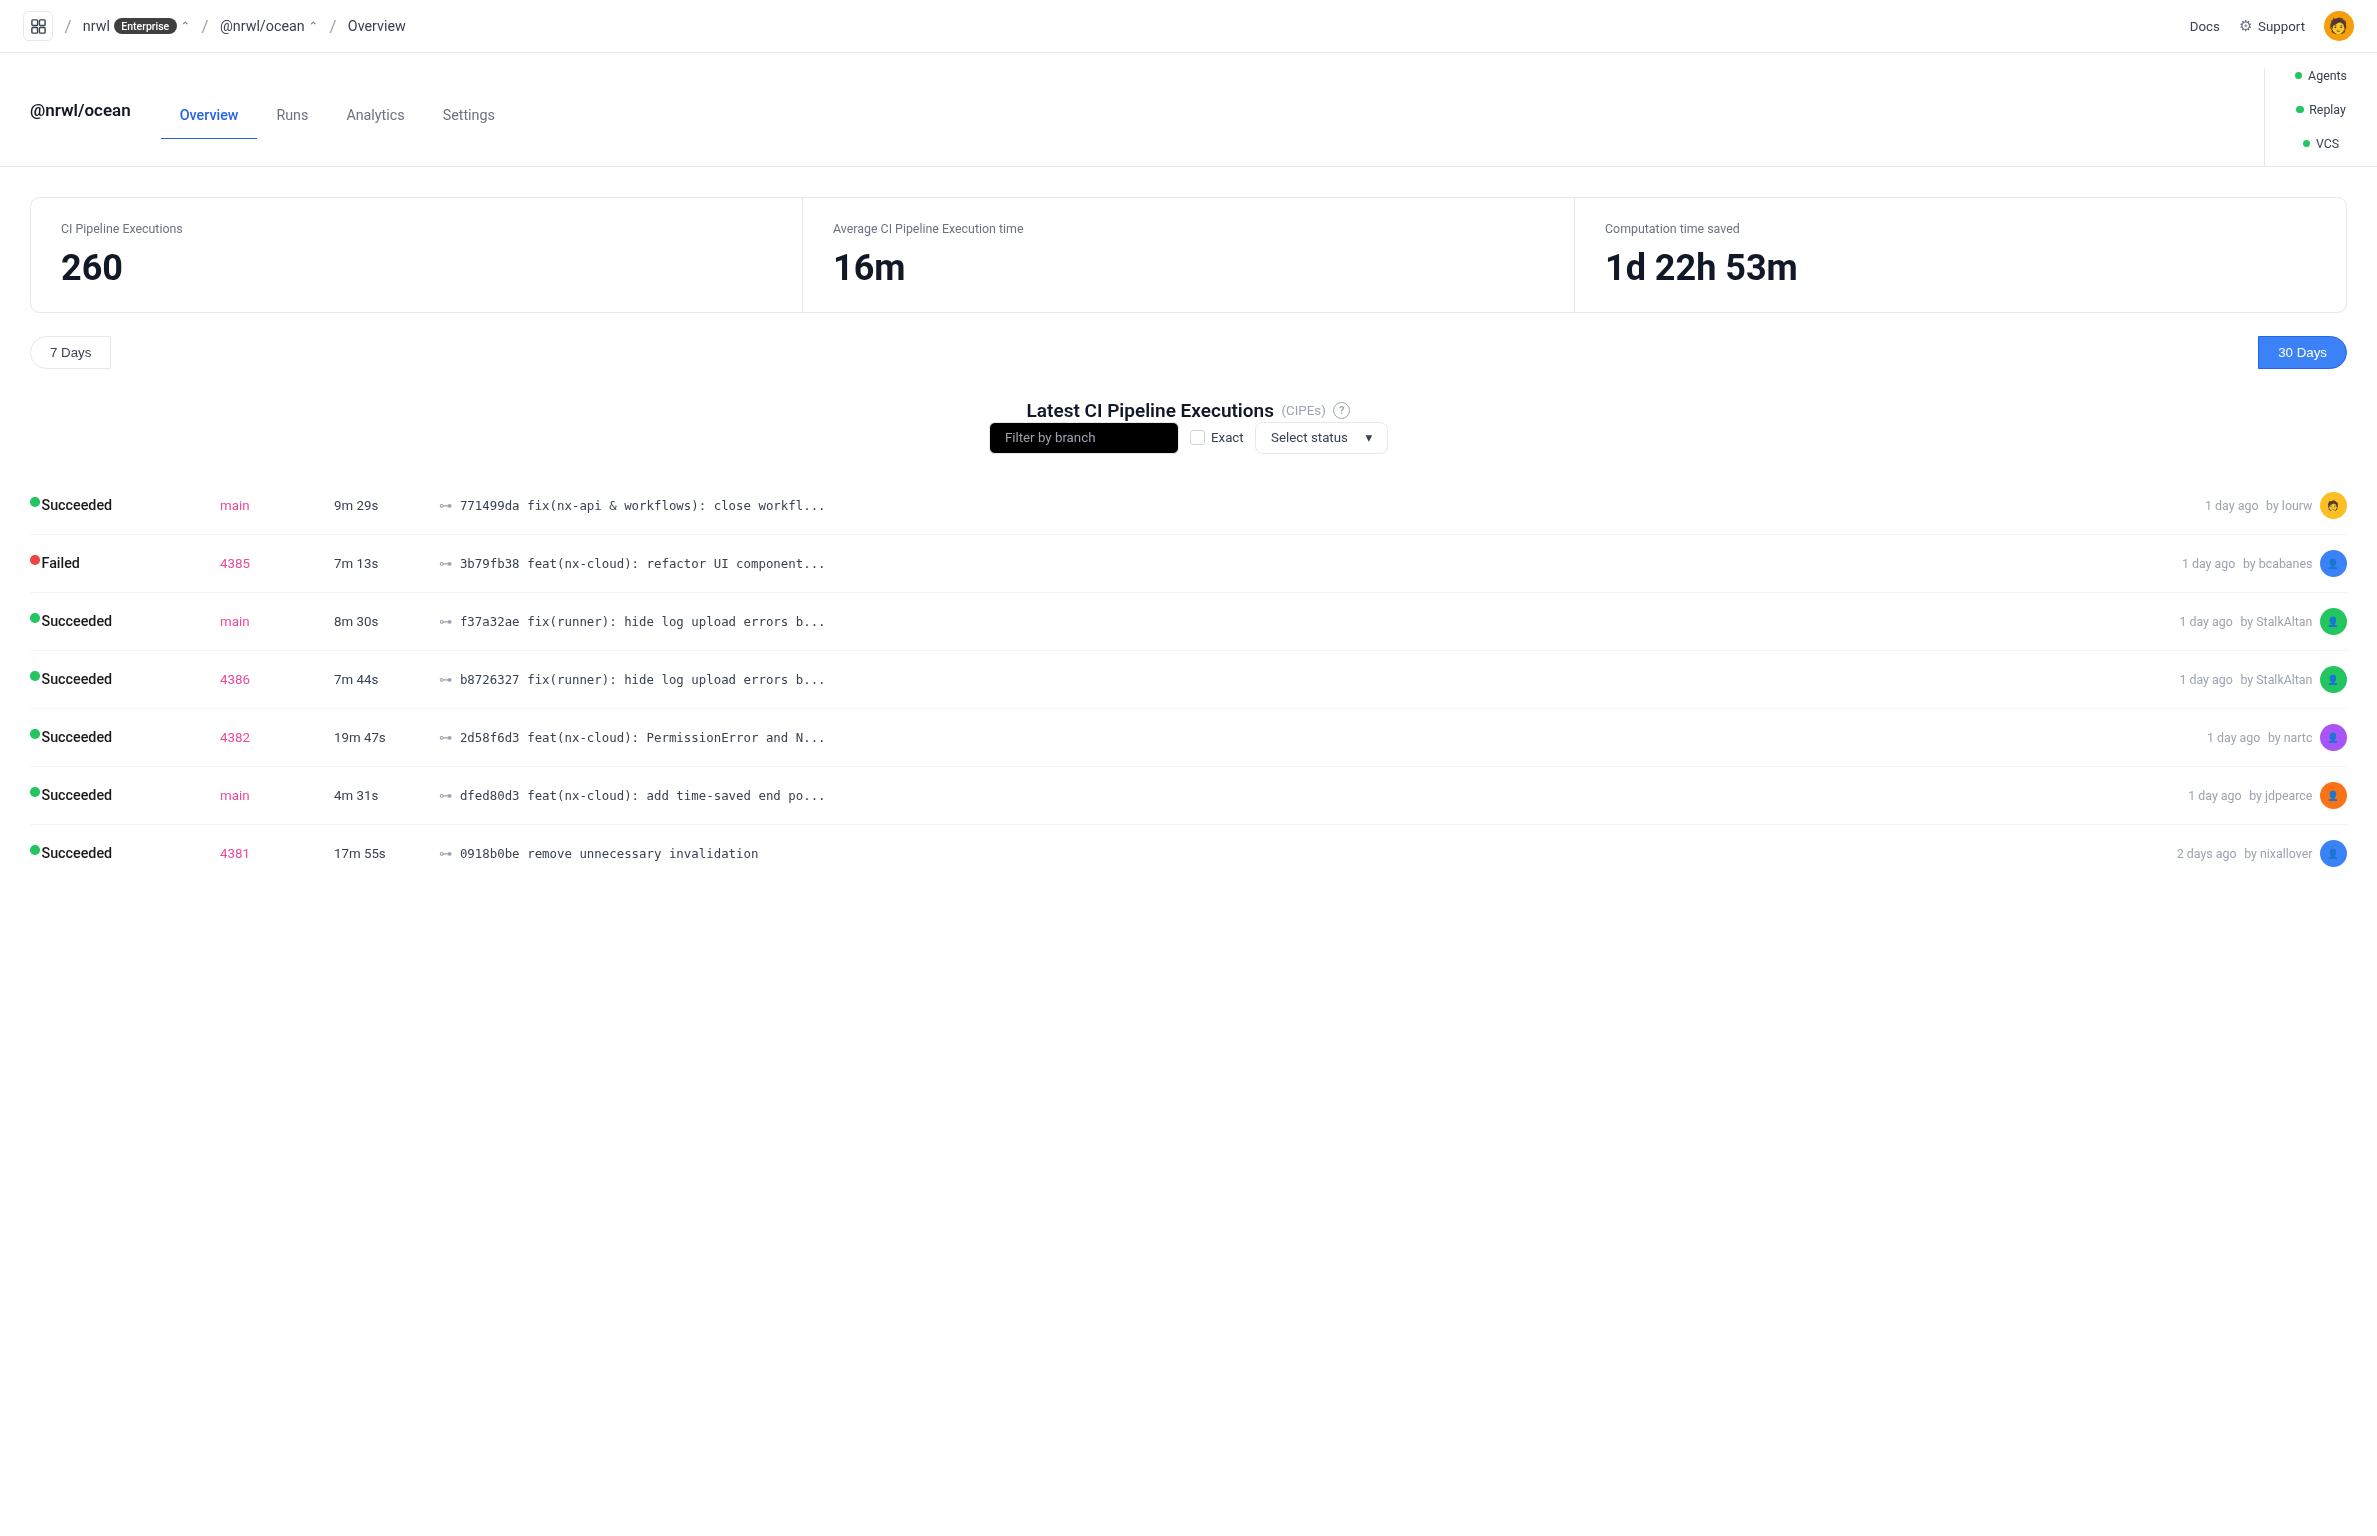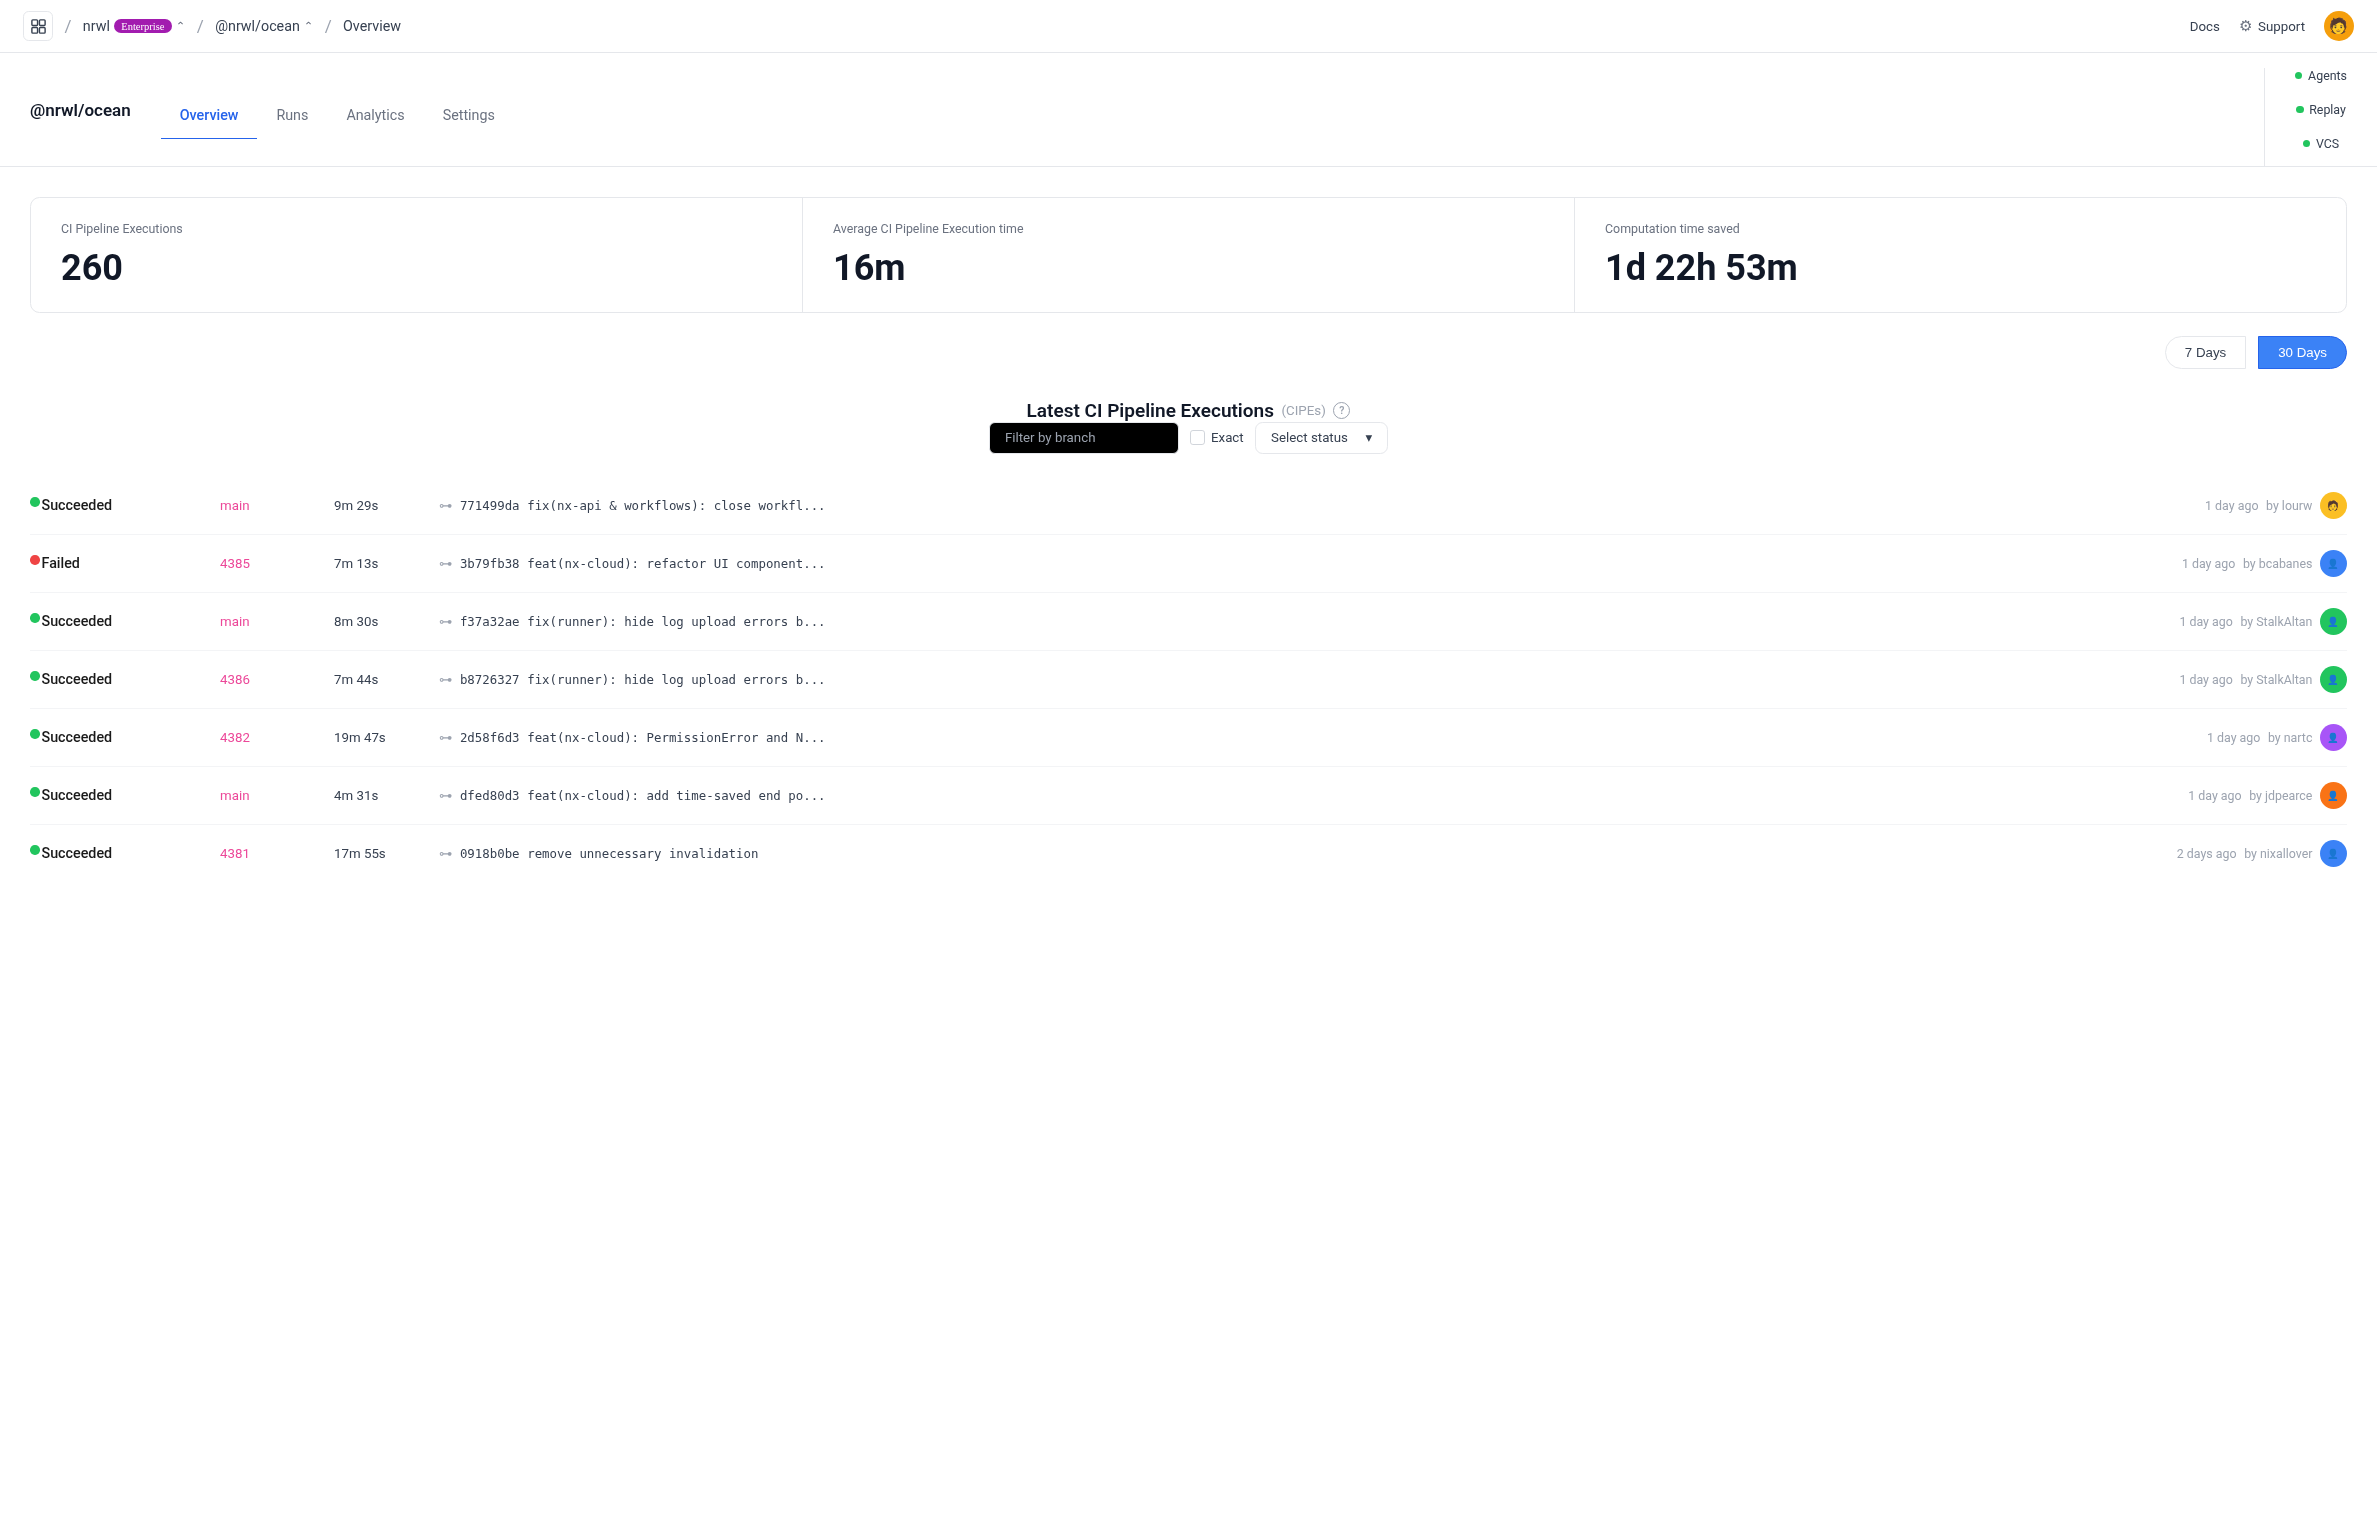--- a/index.html
+++ b/index.html
@@ -8,21 +8,21 @@
     
     .top-nav {
       display: flex; align-items: center; justify-content: space-between;
       padding: 0 23px; height: 53px; border-bottom: 1px solid #e5e7eb;
       background: #fff;
     }
     .top-nav-left { display: flex; align-items: center; gap: 7.6px; }
     .nav-logo { width: 30px; height: 30px; border: 1px solid #e5e7eb; border-radius: 5.7px; display: flex; align-items: center; justify-content: center; }
     .nav-sep { color: #9ca3af; font-size: 17px; margin: 0 3.8px; }
     .nav-org { display: flex; align-items: center; gap: 3.8px; font-size: 14.3px; color: #374151; }
-    .nav-badge { background: #a21caf; color: #fff; font-size: 10.5px; padding: 1.9px 7.6px; border-radius: 11.4px; font-weight: 500; font-family: Liberation Serif, serif; }
+    .nav-badge { background: #404040; color: #fff; font-size: 10.5px; padding: 1.9px 7.6px; border-radius: 11.4px; font-weight: 500; }
     .nav-chevron { color: #6b7280; font-size: 11.4px; }
     .top-nav-right { display: flex; align-items: center; gap: 19px; }
     .nav-docs { color: #374151; font-size: 13.3px; text-decoration: none; }
     .nav-support { display: flex; align-items: center; gap: 5.7px; color: #374151; font-size: 13.3px; }
     .gear-icon { color: #6b7280; font-size: 15px; }
     .avatar { width: 30px; height: 30px; border-radius: 50%; background: #d1d5db; overflow: hidden; display: flex; align-items: center; justify-content: center; font-size: 11.4px; }
 
     
     .page-header {
       display: flex; align-items: center; padding: 15px 30px 0;
@@ -42,21 +42,21 @@
     
     .stats-section { padding: 30px 30px 0; }
     .stats-cards { display: flex; border: 1px solid #e5e7eb; border-radius: 9.5px; overflow: hidden; }
     .stat-card { flex: 1; padding: 23px 30px; border-right: 1px solid #e5e7eb; }
     .stat-card:last-child { border-right: none; }
     .stat-label { font-size: 12.4px; color: #6b7280; margin-bottom: 11.4px; }
     .stat-value { font-size: 36px; font-weight: 700; color: #111827; display: flex; align-items: baseline; gap: 3.8px; }
     .stat-unit { font-size: 21px; font-weight: 400; color: #6b7280; }
 
     
-    .period-selector { display: flex; justify-content: flex-end; margin-top: 23px; gap: 12px; }
+    .period-selector { display: flex; justify-content: space-between; margin-top: 23px; gap: 12px; }
     .period-btn {
       padding: 7.6px 19px; border: 1px solid #e5e7eb; font-size: 13.3px; cursor: pointer;
       background: #fff; color: #374151;
     }
     .period-btn:first-child { border-radius: 19px 0 0 19px; }
     .period-btn:last-child { border-radius: 0 19px 19px 0; }
     .period-btn.active { background: #3b82f6; color: #fff; border-color: #2563eb; }
 
     
     .pipeline-section { padding: 30px 30px; }

